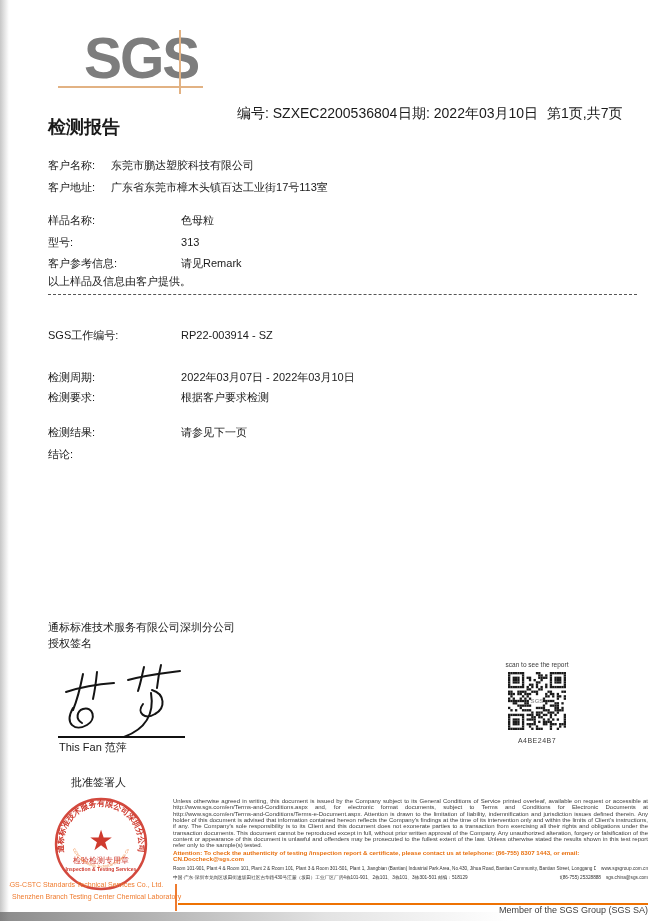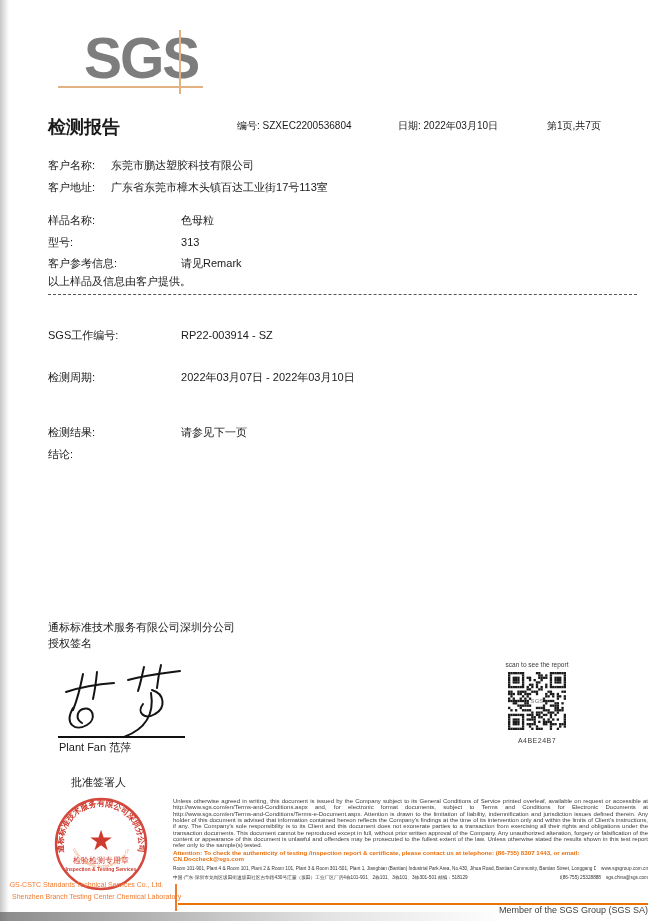--- a/index.html
+++ b/index.html
@@ -9,21 +9,21 @@
   
   .edge-left{left:0;top:0;width:9px;height:100%;background:linear-gradient(to right,#c7c7c7,#efefef 70%,#fff);}
   .edge-bottom{left:0;bottom:0;width:100%;height:9px;
         background:linear-gradient(to right,rgba(110,110,110,.8),rgba(185,185,185,.4) 50%,rgba(255,255,255,0) 78%);}
   
   .logo{left:84px;top:30px;font-size:57px;font-weight:bold;color:#7d7d7d;letter-spacing:-2px;line-height:1;}
   .logo-vline{left:179px;top:30px;width:2px;height:64px;background:#e2b283;}
   .logo-hline{left:58px;top:86px;width:145px;height:2px;background:#e2b283;}
   
   .title{left:48px;top:115px;font-size:18px;font-weight:bold;}
-  .hmeta{font-size:10px;top:119px;}
+  .hmeta{font-size:14px;top:105px;}
   
   .row{position:absolute;left:48px;font-size:11px;white-space:nowrap;}
   .row .lbl{display:inline-block;}
   .w60{width:60px;}
   .w130{width:130px;}
   .dashline{left:48px;top:294px;width:589px;border-top:1px dashed #555;height:0;}
   .conc{left:178px;top:446px;width:470px;font-size:11px;line-height:21.5px;white-space:normal;}
   
   .sig-svg{left:52px;top:662px;}
   .sig-line{left:58px;top:736px;width:127px;height:2px;background:#111;}
@@ -91,20 +91,24 @@
 
   <div class="abs dashline"></div>
 
   <div class="row" style="top:328px;">
     <span class="lbl w130">SGS工作编号:</span>
     <span>RP22-003914 - SZ</span>
   </div>
   <div class="row" style="top:370px;">
     <span class="lbl w130">检测周期:</span>
     <span>2022年03月07日 - 2022年03月10日</span>
+  </div>
+  <div class="row" style="top:390px;">
+    <span class="lbl w130">检测要求:</span>
+    <span>根据客户要求检测</span>
   </div>
   <div class="row" style="top:425px;">
     <span class="lbl w130">检测结果:</span>
     <span>请参见下一页</span>
   </div>
 
   <div class="row" style="top:447px;">结论:</div>
 
   <div class="row" style="top:620px;">通标标准技术服务有限公司深圳分公司</div>
   <div class="row" style="top:636px;">授权签名</div>
@@ -116,21 +120,21 @@
       <path d="M45,10 C44,20 43,28 41,37"></path>
       <path d="M21,46 C12,62 23,70 35,63 C45,57 41,44 31,47 C25,49 23,57 30,61"></path>
       <path d="M76,18 C94,13 112,11 128,9"></path>
       <path d="M92,5 C90,13 89,20 86,29"></path>
       <path d="M109,3 C107,11 106,17 105,26"></path>
       <path d="M100,28 C113,32 114,46 103,52 C93,58 84,51 91,42"></path>
       <path d="M99,31 C102,49 96,66 72,75"></path>
     </g>
   </svg>
   <div class="abs sig-line"></div>
-  <div class="row" style="top:740px;left:59px;">Plant Fan 范萍</div>
+  <div class="row" style="top:740px;left:59px;">This Fan 范萍</div>
   <div class="row" style="top:775px;left:59px;margin-left:12px;">批准签署人</div>
 
   <div class="abs qr-caption">scan to see the report</div>
   <svg class="abs qr-svg" width="58" height="58" viewBox="0 0 57.5 57.5">
       <g fill="#1a1a1a">
         <rect x="0.00" y="0.00" width="2.3" height="2.3"></rect>
         <rect x="2.30" y="0.00" width="2.3" height="2.3"></rect>
         <rect x="4.60" y="0.00" width="2.3" height="2.3"></rect>
         <rect x="6.90" y="0.00" width="2.3" height="2.3"></rect>
         <rect x="9.20" y="0.00" width="2.3" height="2.3"></rect>

